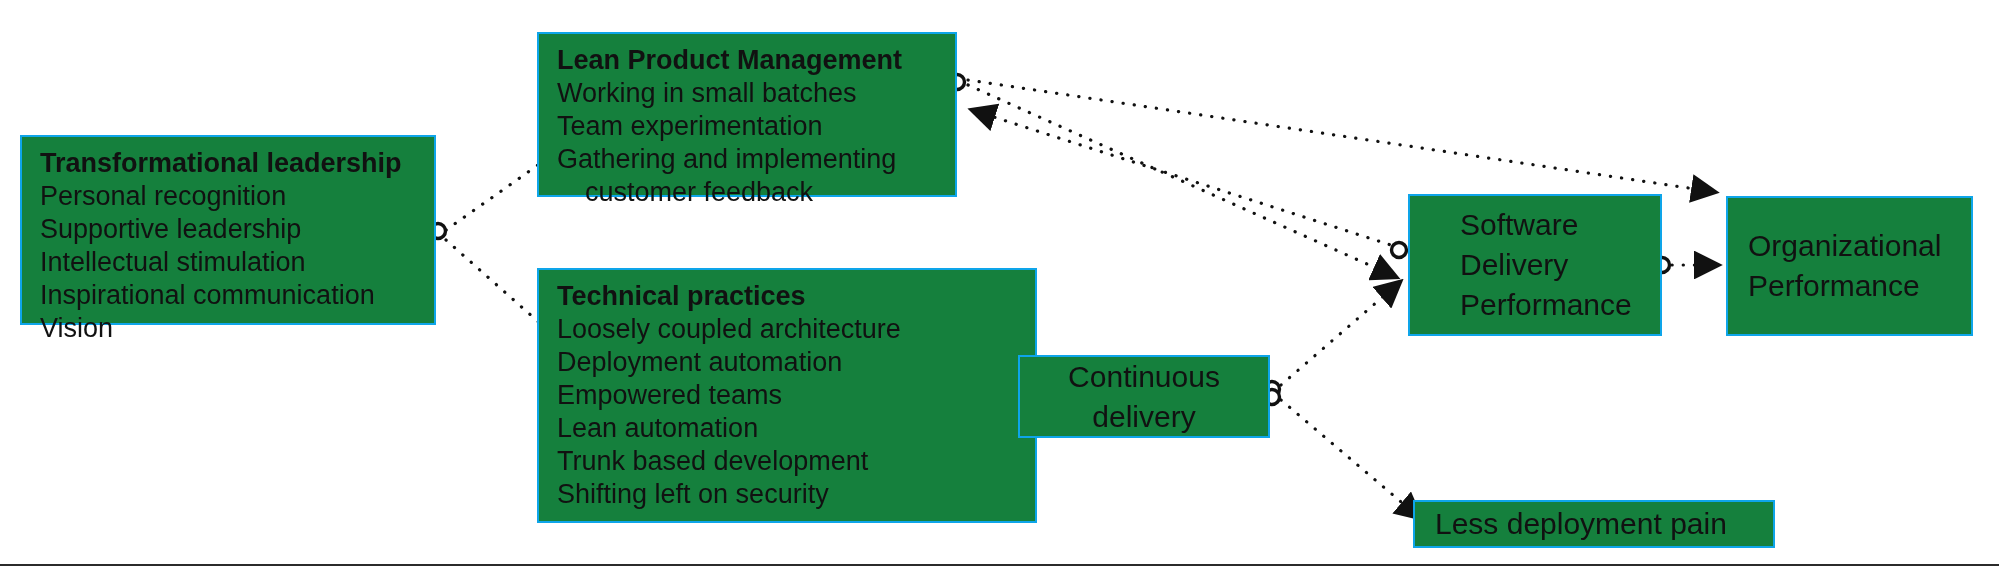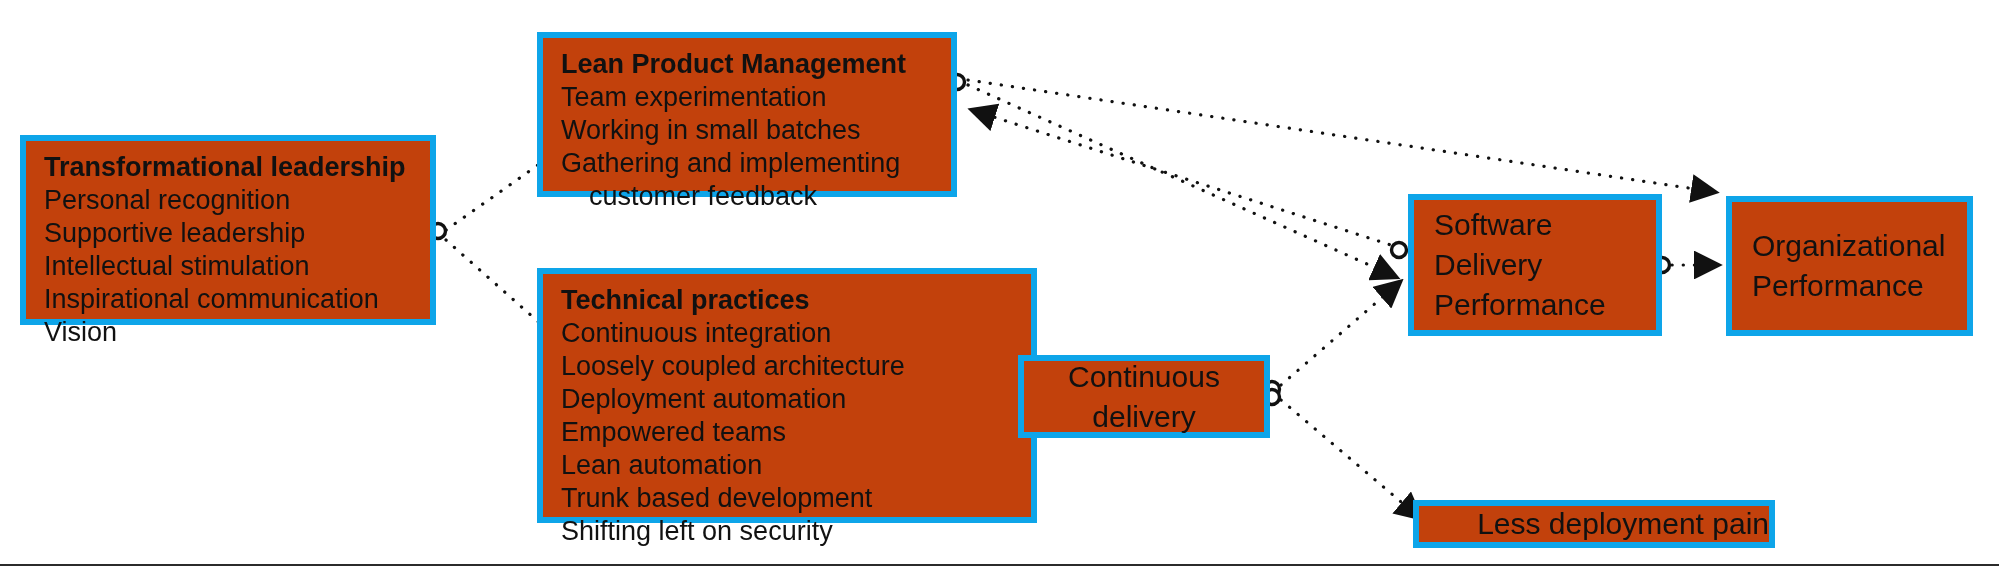--- a/index.html
+++ b/index.html
@@ -19,22 +19,22 @@
     position: absolute;
     left: 0;
     top: 0;
     width: 1999px;
     height: 571px;
     pointer-events: none;
   }
   .node {
     position: absolute;
     box-sizing: border-box;
-    border: 6px solid #0ea5e9;
-    background: #c2410c;
+    border: 2px solid #0ea5e9;
+    background: #15803d;
   }
   .node-list {
     padding: 10px 0 10px 18px;
   }
   .node-title {
     font-weight: bold;
     font-size: 27px;
     line-height: 33px;
     color: #111111;
     white-space: nowrap;
@@ -129,59 +129,58 @@
     <div class="node-title">Transformational leadership</div>
     <div class="node-item">Personal recognition</div>
     <div class="node-item">Supportive leadership</div>
     <div class="node-item">Intellectual stimulation</div>
     <div class="node-item">Inspirational communication</div>
     <div class="node-item">Vision</div>
   </div>
 
   <div class="node node-list" style="left:537px; top:32px; width:420px; height:165px;">
     <div class="node-title">Lean Product Management</div>
+    <div class="node-item">Working in small batches</div>
     <div class="node-item">Team experimentation</div>
-    <div class="node-item">Working in small batches</div>
     <div class="node-item">Gathering and implementing</div>
     <div class="node-item indent">customer feedback</div>
   </div>
 
   <div class="node node-list" style="left:537px; top:268px; width:500px; height:255px;">
     <div class="node-title">Technical practices</div>
-    <div class="node-item">Continuous integration</div>
     <div class="node-item">Loosely coupled architecture</div>
     <div class="node-item">Deployment automation</div>
     <div class="node-item">Empowered teams</div>
     <div class="node-item">Lean automation</div>
     <div class="node-item">Trunk based development</div>
     <div class="node-item">Shifting left on security</div>
   </div>
 
   <div class="node node-plain" style="left:1018px; top:355px; width:252px; height:83px;">
     <div style="width:100%;">
       <div class="plain-text" style="text-align:center; padding-left:0;">Continuous</div>
       <div class="plain-text" style="text-align:center; padding-left:0;">delivery</div>
     </div>
   </div>
 
   <div class="node node-plain" style="left:1408px; top:194px; width:254px; height:142px;">
-    <div style="width:100%;">
+    <div style="width:100%;padding-left:30px;">
       <div class="plain-text">Software</div>
       <div class="plain-text">Delivery</div>
       <div class="plain-text">Performance</div>
     </div>
   </div>
 
   <div class="node node-plain" style="left:1726px; top:196px; width:247px; height:140px;">
     <div style="width:100%;">
       <div class="plain-text">Organizational</div>
       <div class="plain-text">Performance</div>
     </div>
   </div>
 
   <div class="node node-plain" style="left:1413px; top:500px; width:362px; height:48px;">
-    <div style="width:100%;text-align:right;">
+    <div style="width:100%;">
       <div class="plain-text" style="line-height:44px;">Less deployment pain</div>
     </div>
   </div>
 
   <div class="bottom-rule"></div>
 </div>
 
 </body></html>

